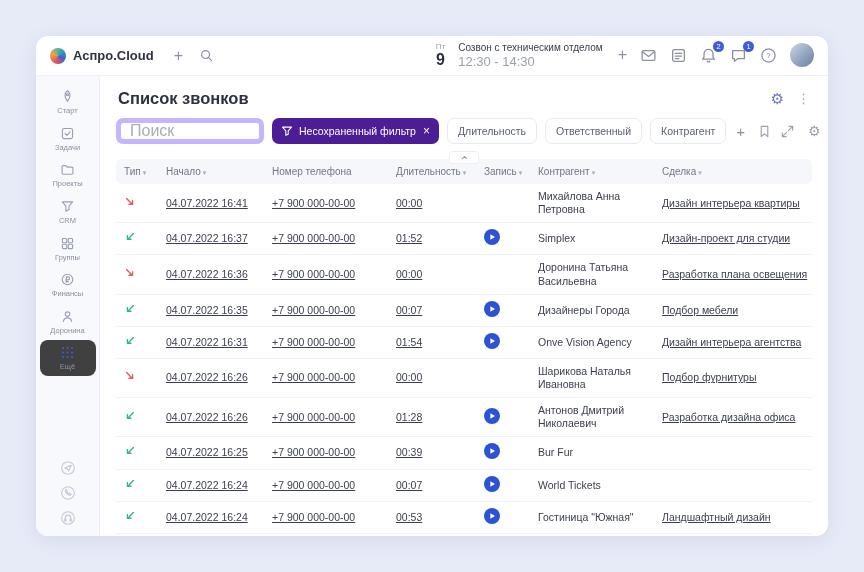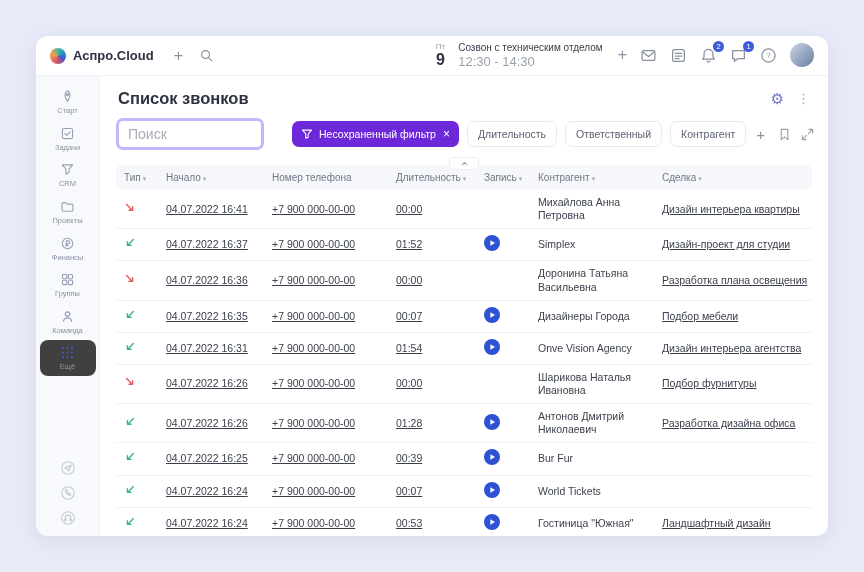--- a/index.html
+++ b/index.html
@@ -50,25 +50,25 @@
 
   
   .main { flex:1; display:flex; flex-direction:column; padding:0 16px; min-width:0; }
   .page-head { display:flex; align-items:center; padding:13px 2px 10px; }
   .page-title { font-size:16.5px; font-weight:700; color:#2e3240; }
   .page-head-actions { margin-left:auto; display:flex; align-items:center; gap:13px; }
   .gear-accent { color:#6e76c7; font-size:15px; line-height:1; }
   .kebab { color:#9aa0ab; font-size:13px; line-height:1; }
 
   .filter-row { display:flex; align-items:center; gap:8px; padding-bottom:9px; }
-  .search-input { width:148px; height:32px; border:3px solid #c4b5fd; border-radius:7px;
-    font-size:14px; padding:0 9px; color:#3a3f4b; outline:none; font-family:inherit; }
+  .search-input { width:148px; height:26px; border:5px solid #c4b5fd; border-radius:7px;
+    font-size:16px; padding:0 9px; color:#3a3f4b; outline:none; font-family:inherit; }
   .search-input::placeholder { color:#a7adbb; }
-  .chip { display:flex; align-items:center; gap:6px; background:#6d28d9; color:#fff;
-    height:26px; border-radius:7px; padding:12px 9px; font-size:10.5px; white-space:nowrap;margin-left:20px; }
+  .chip { display:flex; align-items:center; gap:6px; background:#4c1d95; color:#fff;
+    height:26px; border-radius:7px; padding:12px 9px; font-size:10.5px; white-space:nowrap; }
   .chip-close { font-size:12px; line-height:1; margin-left:1px; cursor:default; }
   .filter-btn { height:26px; border:1px solid #e7eaf2; background:#fff; border-radius:7px;
     padding:0 10px; font-size:10.5px; color:#5a6170; font-family:inherit; white-space:nowrap; }
   .filter-plus { color:#8a90a0; font-size:15px; line-height:1; margin-left:2px; }
   .bookmark-btn { color:#9aa0ab; display:flex; margin-left:4px; }
   .filter-right { margin-left:auto; display:flex; align-items:center; gap:13px; color:#9aa0ab; }
   .gear-gray { color:#9aa0ab; font-size:14px; line-height:1; }
 
   
   .table-zone { position:relative; margin-top:6px; }
@@ -171,61 +171,61 @@
               <svg class="svg15" viewBox="0 0 16 16" fill="none" stroke="currentColor" stroke-width="1.2" stroke-linecap="round" stroke-linejoin="round">
                 <rect x="2.6" y="2.6" width="10.8" height="10.8" rx="2"></rect>
                 <path d="M5.4 8l2 2 3.4-3.8"></path>
               </svg>
             </span>
     <span class="side-label">Задачи</span>
   </div>
           <div class="side-item">
     <span class="s-icon">
               <svg class="svg15" viewBox="0 0 16 16" fill="none" stroke="currentColor" stroke-width="1.2" stroke-linecap="round" stroke-linejoin="round">
+                <path d="M2.2 5c0-.7.5-1.2 1.2-1.2h2.7L7.6 5.4h5c.7 0 1.2.5 1.2 1.2v5.2c0 .7-.5 1.2-1.2 1.2H3.4c-.7 0-1.2-.5-1.2-1.2z"></path>
+              </svg>
+            </span>
+    <span class="side-label">Проекты</span>
+  </div>
+          <div class="side-item">
+    <span class="s-icon">
+              <svg class="svg15" viewBox="0 0 16 16" fill="none" stroke="currentColor" stroke-width="1.2" stroke-linecap="round" stroke-linejoin="round">
                 <path d="M2.5 3h11L9.7 7.5v3.8l-3.4 1.7V7.5z"></path>
               </svg>
             </span>
     <span class="side-label">CRM</span>
-  </div>
-          <div class="side-item">
-    <span class="s-icon">
-              <svg class="svg15" viewBox="0 0 16 16" fill="none" stroke="currentColor" stroke-width="1.2" stroke-linecap="round" stroke-linejoin="round">
-                <path d="M2.2 5c0-.7.5-1.2 1.2-1.2h2.7L7.6 5.4h5c.7 0 1.2.5 1.2 1.2v5.2c0 .7-.5 1.2-1.2 1.2H3.4c-.7 0-1.2-.5-1.2-1.2z"></path>
-              </svg>
-            </span>
-    <span class="side-label">Проекты</span>
-  </div>
-          <div class="side-item">
-    <span class="s-icon">
-              <svg class="svg15" viewBox="0 0 16 16" fill="none" stroke="currentColor" stroke-width="1.2" stroke-linecap="round" stroke-linejoin="round">
-                <circle cx="8" cy="8" r="5.6"></circle>
-                <path d="M6.8 10.8V5.2h1.8a1.6 1.6 0 0 1 0 3.2H6.3M6.3 10.2h2.6"></path>
-              </svg>
-            </span>
-    <span class="side-label">Финансы</span>
   </div>
           <div class="side-item">
     <span class="s-icon">
               <svg class="svg15" viewBox="0 0 16 16" fill="none" stroke="currentColor" stroke-width="1.2" stroke-linecap="round" stroke-linejoin="round">
                 <rect x="2.6" y="2.6" width="4.6" height="4.6" rx="1"></rect>
                 <rect x="8.8" y="2.6" width="4.6" height="4.6" rx="1"></rect>
                 <rect x="2.6" y="8.8" width="4.6" height="4.6" rx="1"></rect>
                 <rect x="8.8" y="8.8" width="4.6" height="4.6" rx="1"></rect>
               </svg>
             </span>
     <span class="side-label">Группы</span>
   </div>
           <div class="side-item">
     <span class="s-icon">
               <svg class="svg15" viewBox="0 0 16 16" fill="none" stroke="currentColor" stroke-width="1.2" stroke-linecap="round" stroke-linejoin="round">
+                <circle cx="8" cy="8" r="5.6"></circle>
+                <path d="M6.8 10.8V5.2h1.8a1.6 1.6 0 0 1 0 3.2H6.3M6.3 10.2h2.6"></path>
+              </svg>
+            </span>
+    <span class="side-label">Финансы</span>
+  </div>
+          <div class="side-item">
+    <span class="s-icon">
+              <svg class="svg15" viewBox="0 0 16 16" fill="none" stroke="currentColor" stroke-width="1.2" stroke-linecap="round" stroke-linejoin="round">
                 <circle cx="8" cy="5.4" r="2.4"></circle>
                 <path d="M3.6 13.2c.5-2.4 2.2-3.8 4.4-3.8s3.9 1.4 4.4 3.8"></path>
               </svg>
             </span>
-    <span class="side-label">Команда</span>
+    <span class="side-label">Доронина</span>
   </div>
           <div class="side-item accent">
     <span class="s-icon">
               <svg class="svg15" viewBox="0 0 16 16">
                 <g fill="currentColor">
                   <circle cx="3.2" cy="3.2" r="1.15"></circle>
                   <circle cx="8" cy="3.2" r="1.15"></circle>
                   <circle cx="12.8" cy="3.2" r="1.15"></circle>
                   <circle cx="3.2" cy="8" r="1.15"></circle>
                   <circle cx="8" cy="8" r="1.15"></circle>

